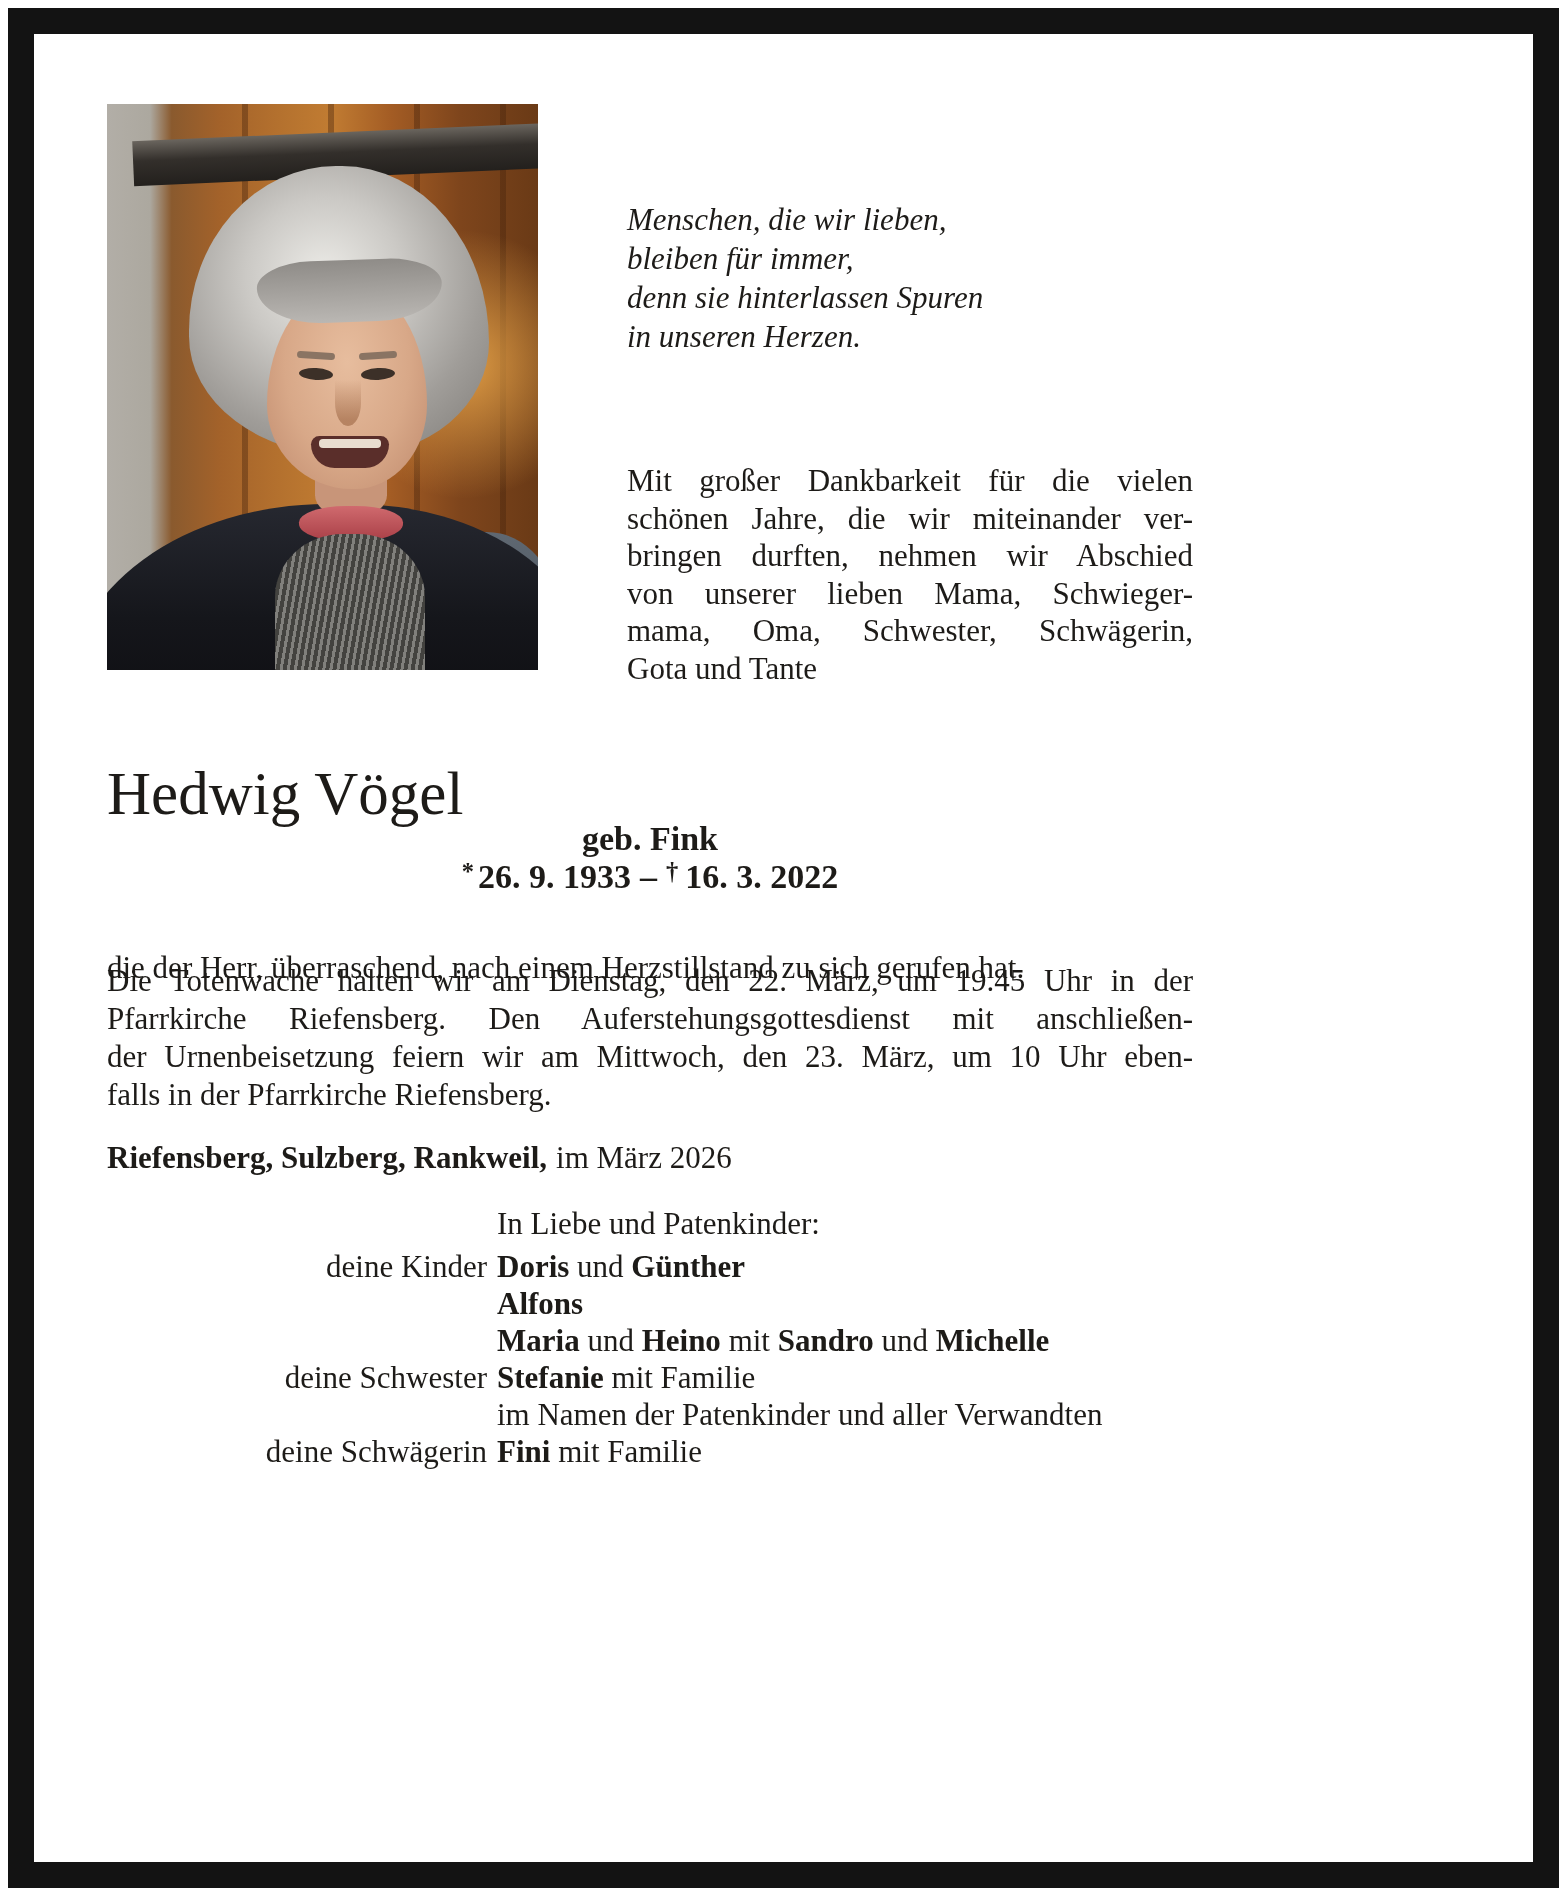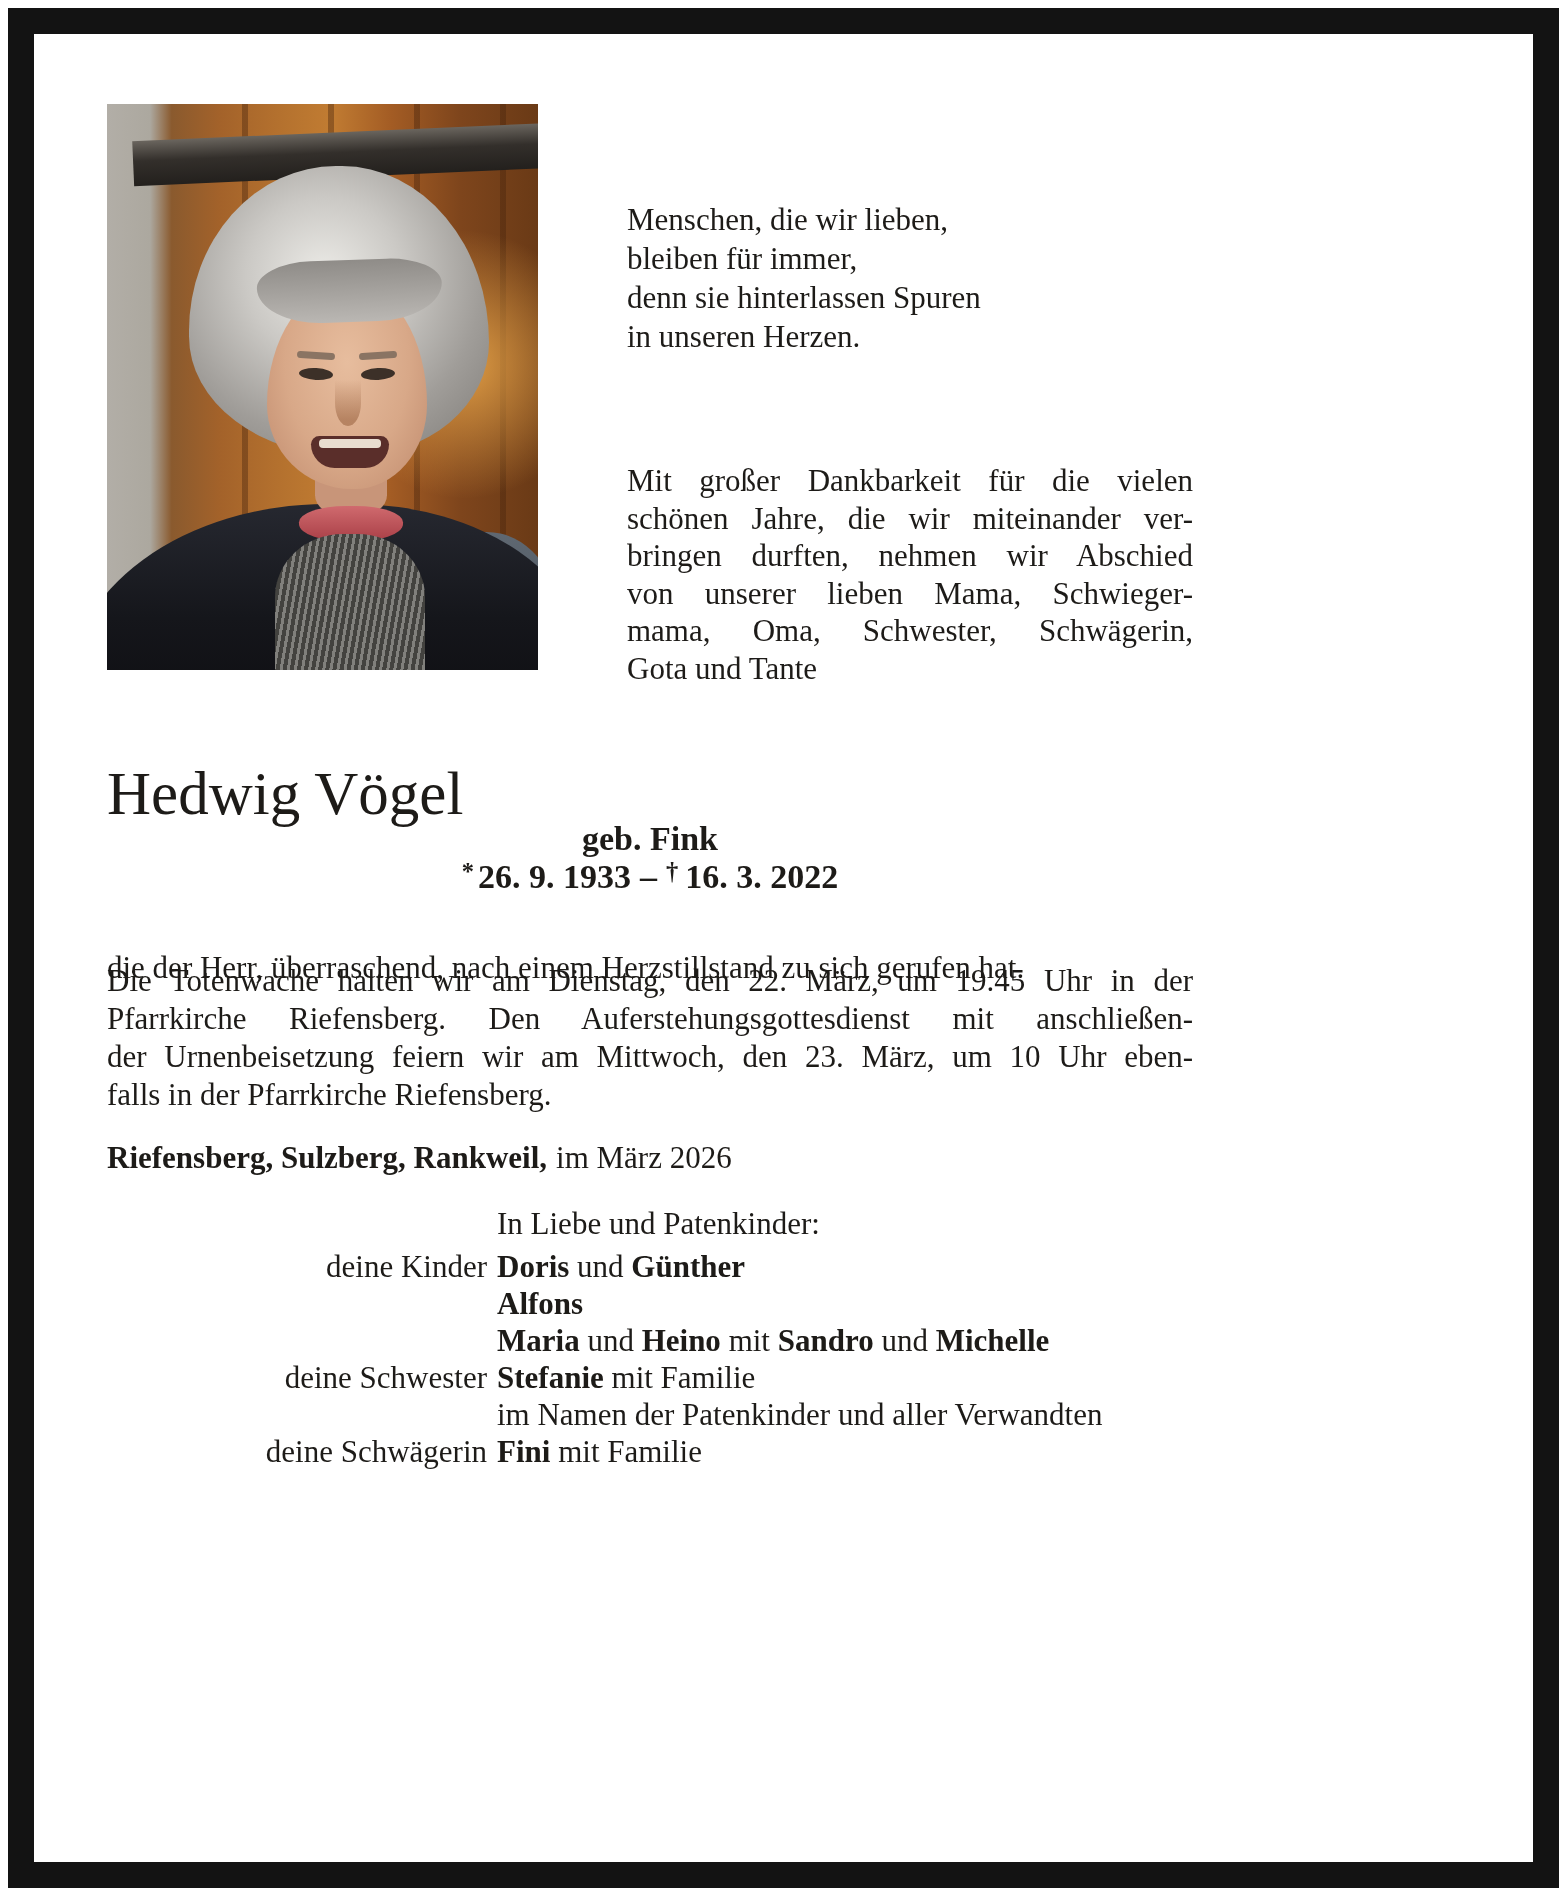--- a/index.html
+++ b/index.html
@@ -116,21 +116,21 @@
     border-radius: 14px 14px 40px 40px;
   }
   .ph-teeth {
     position: absolute; left: 8px; top: 3px; width: 62px; height: 9px;
     background: #e9ddcf; border-radius: 4px;
   }
 
   
   .poem {
     position: absolute; left: 627px; top: 200px;
-    font-size: 31px; line-height: 39px;
+    font-style: italic; font-size: 31px; line-height: 39px;
   }
   .intro {
     position: absolute; left: 627px; top: 462px; width: 566px;
     font-size: 31px; line-height: 37.5px;
   }
   .jline { text-align: justify; text-align-last: justify; }
   .jline-last { text-align: left; }
 
   .name {
     position: absolute; left: 107px; top: 700px; width: 1086px;

